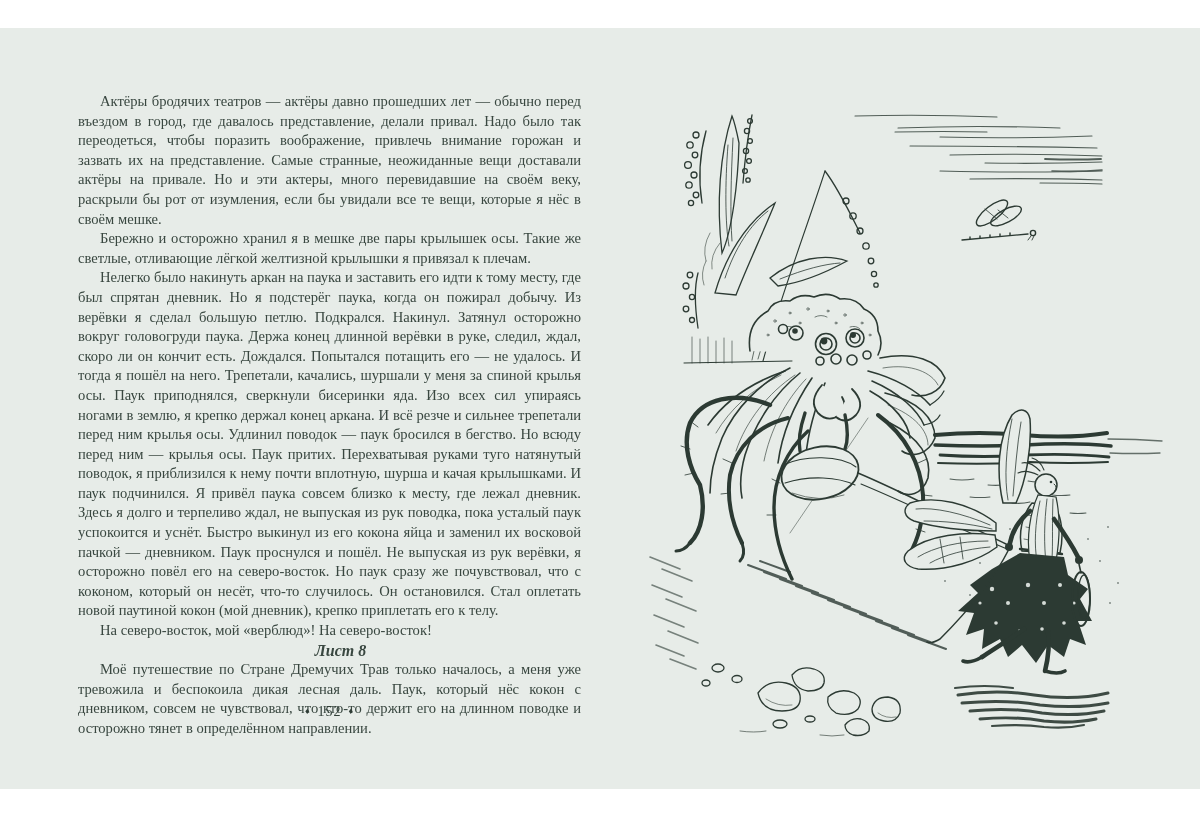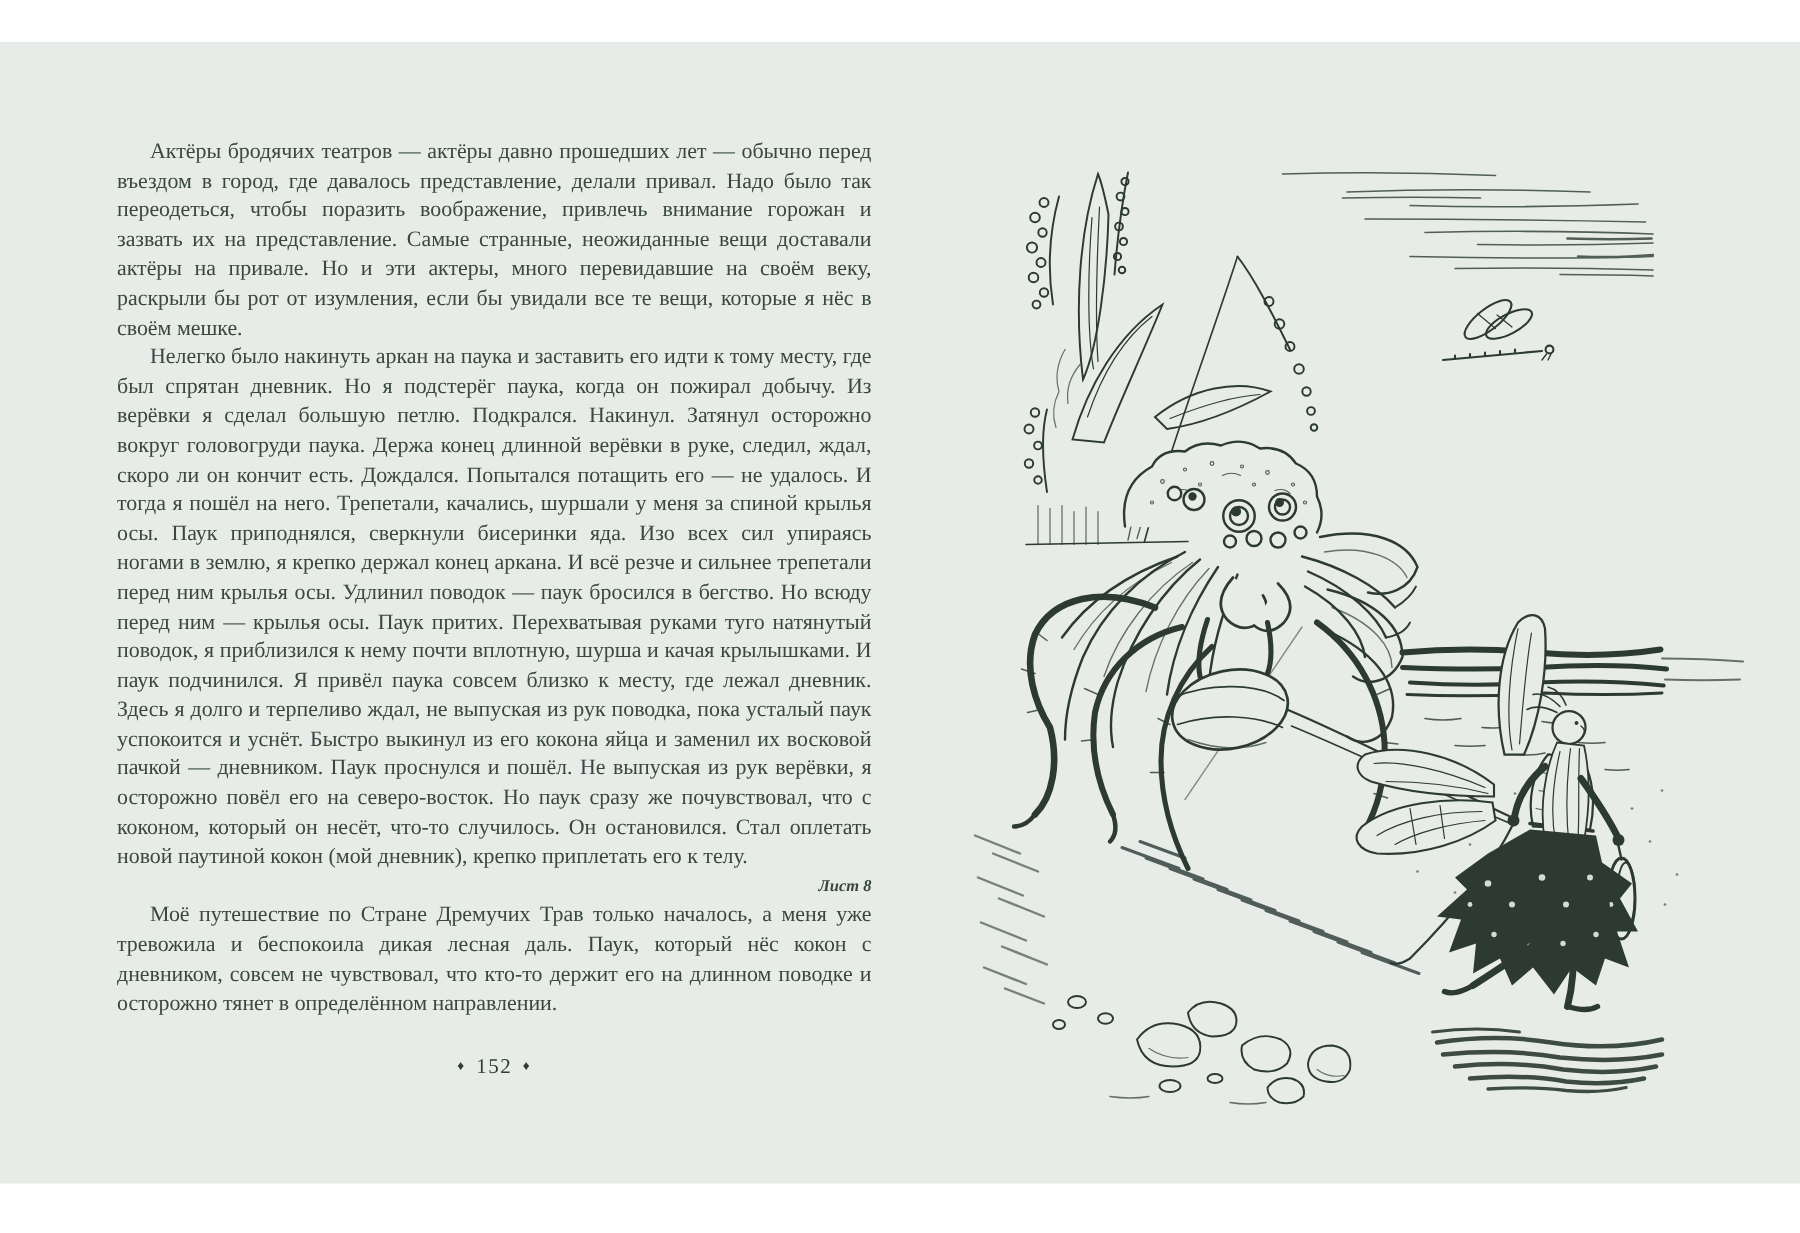--- a/index.html
+++ b/index.html
@@ -2,37 +2,39 @@
 <html lang="ru"><head>
 <meta charset="utf-8">
 <style>
   html,body{margin:0;padding:0;background:#ffffff;}
   .stage{position:relative;width:1200px;height:822px;background:#ffffff;overflow:hidden;
          font-family:"Liberation Serif","DejaVu Serif",serif;}
   .spread{position:absolute;left:0;top:28px;width:1200px;height:761px;background:#e7ece8;}
   .text-col{position:absolute;left:78px;top:64px;width:503px;color:#394740;
             font-size:14.6px;line-height:19.6px;text-align:justify;}
   .text-col p{margin:0;text-indent:22px;}
-  .chapter-heading{margin:14px 0 0 0;font-style:italic;font-weight:bold;font-size:11px;
-                   text-indent:0;text-align:right;}
+  .chapter-heading{margin:14px 0 0 0;font-style:italic;font-weight:bold;font-size:16px;
+                   text-indent:0;text-align:center;}
   .pagenum{position:absolute;left:78px;top:676px;width:503px;text-align:center;color:#2f3d36;
            font-size:14px;letter-spacing:1px;}
   .pagenum .orn{font-size:9px;vertical-align:2px;padding:0 7px;}
   .illo{position:absolute;left:640px;top:55px;width:530px;height:660px;}
   .illo svg{display:block;width:100%;height:100%;}
 </style>
 </head>
 <body>
 
 <div class="stage">
   <div class="spread">
 
     <div class="text-col">
       <p>Актёры бродячих театров — актёры давно прошедших лет — обычно перед въездом в город, где давалось представление, делали привал. Надо было так переодеться, чтобы поразить воображение, привлечь внимание горожан и зазвать их на представление. Самые странные, неожиданные вещи доставали актёры на привале. Но и эти актеры, много перевидавшие на своём веку, раскрыли бы рот от изумления, если бы увидали все те вещи, которые я нёс в своём мешке.</p>
+      <p>Бережно и осторожно хранил я в мешке две пары крылышек осы. Такие же светлые, отливающие лёгкой желтизной крылышки я привязал к плечам.</p>
       <p>Нелегко было накинуть аркан на паука и заставить его идти к тому месту, где был спрятан дневник. Но я подстерёг паука, когда он пожирал добычу. Из верёвки я сделал большую петлю. Подкрался. Накинул. Затянул осторожно вокруг головогруди паука. Держа конец длинной верёвки в руке, следил, ждал, скоро ли он кончит есть. Дождался. Попытался потащить его — не удалось. И тогда я пошёл на него. Трепетали, качались, шуршали у меня за спиной крылья осы. Паук приподнялся, сверкнули бисеринки яда. Изо всех сил упираясь ногами в землю, я крепко держал конец аркана. И всё резче и сильнее трепетали перед ним крылья осы. Удлинил поводок — паук бросился в бегство. Но всюду перед ним — крылья осы. Паук притих. Перехватывая руками туго натянутый поводок, я приблизился к нему почти вплотную, шурша и качая крылышками. И паук подчинился. Я привёл паука совсем близко к месту, где лежал дневник. Здесь я долго и терпеливо ждал, не выпуская из рук поводка, пока усталый паук успокоится и уснёт. Быстро выкинул из его кокона яйца и заменил их восковой пачкой — дневником. Паук проснулся и пошёл. Не выпуская из рук верёвки, я осторожно повёл его на северо-восток. Но паук сразу же почувствовал, что с коконом, который он несёт, что-то случилось. Он остановился. Стал оплетать новой паутиной кокон (мой дневник), крепко приплетать его к телу.</p>
+      <p>На северо-восток, мой «верблюд»! На северо-восток!</p>
       <p class="chapter-heading">Лист 8</p>
       <p>Моё путешествие по Стране Дремучих Трав только началось, а меня уже тревожила и беспокоила дикая лесная даль. Паук, который нёс кокон с дневником, совсем не чувствовал, что кто-то держит его на длинном поводке и осторожно тянет в определённом направлении.</p>
     </div>
 
     <div class="pagenum">
       <span class="orn">♦</span><span>152</span><span class="orn">♦</span>
     </div>
 
     <div class="illo">
       <svg viewBox="0 0 530 660" xmlns="http://www.w3.org/2000/svg">

